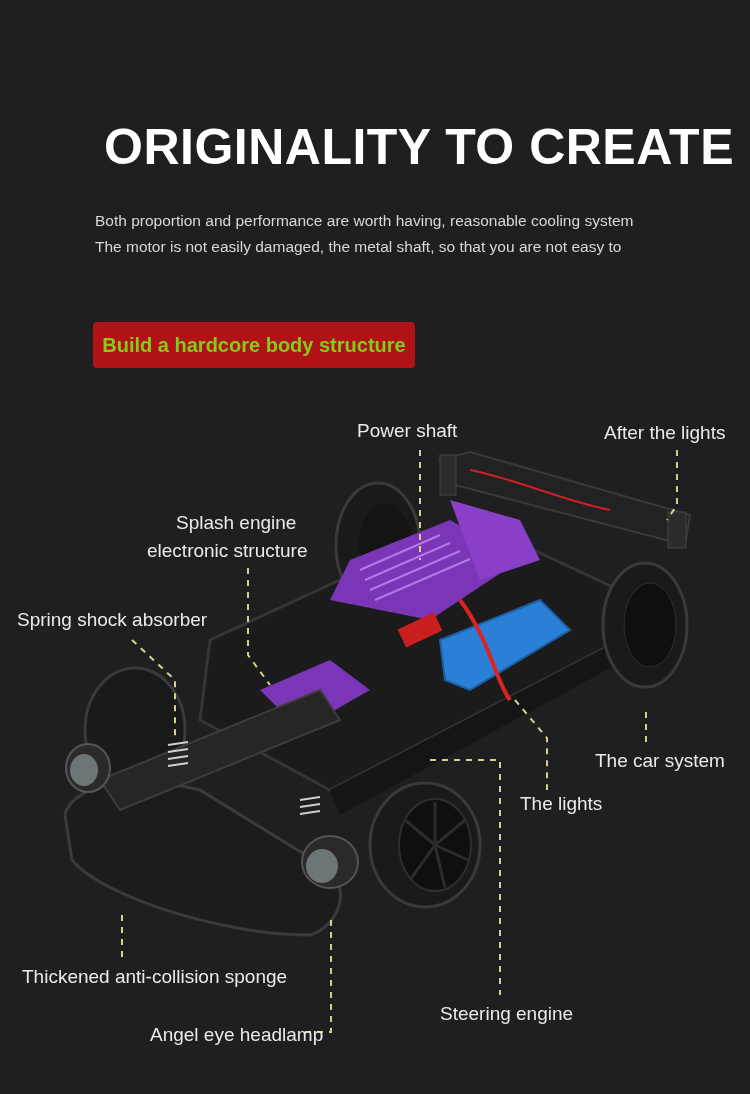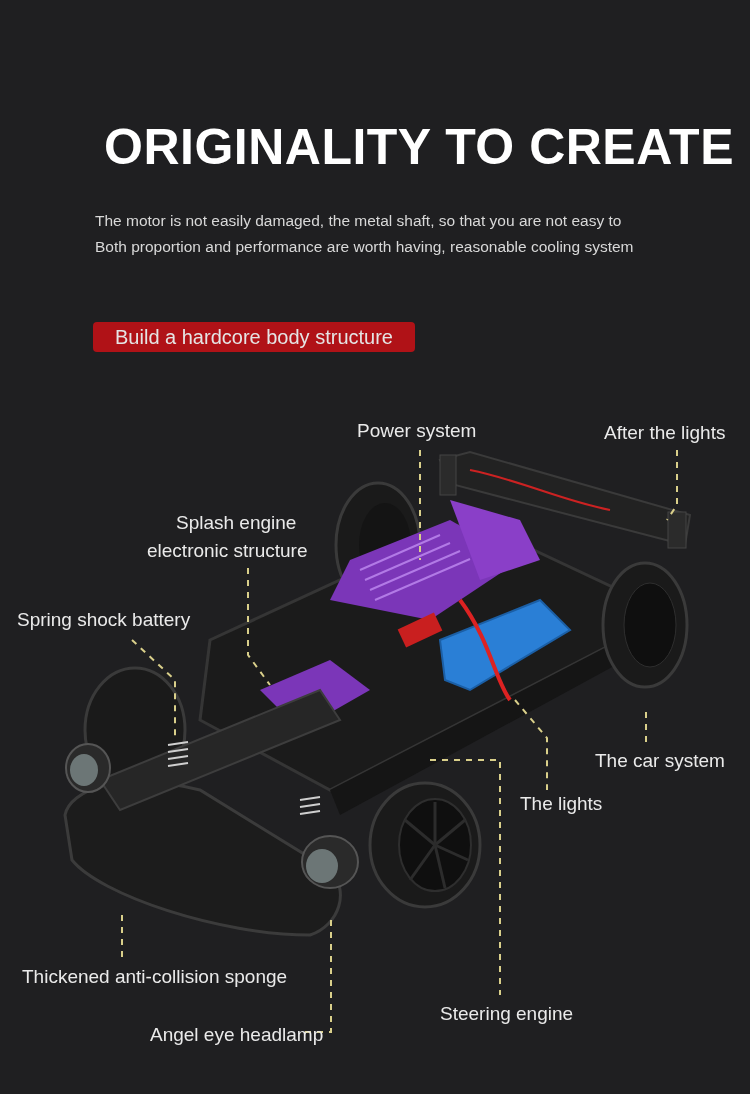--- a/index.html
+++ b/index.html
@@ -1,32 +1,32 @@
 <!DOCTYPE html>
 <html><head>
 <meta charset="utf-8">
 <style>
   html, body { margin:0; padding:0; }
   body { width:750px; height:1094px; background:#1f1f21; position:relative; overflow:hidden; font-family:"Liberation Sans", "DejaVu Sans", sans-serif; color:#fff; }
   .title { position:absolute; left:0; width:750px; top:118px; text-align:center; font-size:50px; font-weight:bold; letter-spacing:0.5px; color:#fff;padding-left:44px; }
   .desc { position:absolute; left:95px; top:208px; font-size:15.5px; line-height:26px; color:#d8d8d8; }
   .desc div { white-space:nowrap; }
-  .badge { position:absolute; left:93px; top:322px; width:322px; height:30px; background:#b01217; border-radius:4px; box-sizing:border-box; display:flex; align-items:center; justify-content:center; font-size:20px; font-weight:normal; color:#e5e5e5; }
+  .badge { position:absolute; left:93px; top:322px; width:322px; height:46px; background:#b01217; border-radius:4px; box-sizing:border-box; display:flex; align-items:center; justify-content:center; font-size:20px; font-weight:bold; color:#84cc16; }
   .label { position:absolute; font-size:19px; color:#eaeaea; white-space:nowrap; }
   .label.center { text-align:center; }
   svg.scene { position:absolute; left:0; top:0; }
 </style>
 </head>
 <body>
 
 <div class="title">ORIGINALITY TO CREATE</div>
 
 <div class="desc">
+  <div>Both proportion and performance are worth having, reasonable cooling system</div>
   <div>The motor is not easily damaged, the metal shaft, so that you are not easy to</div>
-  <div>Both proportion and performance are worth having, reasonable cooling system</div>
 </div>
 
 <div class="badge">Build a hardcore body structure</div>
 
 <svg class="scene" width="750" height="1094">
 
   <g>
     <ellipse cx="378" cy="545" rx="42" ry="62" fill="#1a1a1a" stroke="#3a3a3a" stroke-width="3"></ellipse>
     <ellipse cx="385" cy="545" rx="26" ry="42" fill="#141414"></ellipse>
   </g>
@@ -115,22 +115,22 @@
     <polyline points="248,568 248,655 270,685"></polyline>
     <polyline points="132,640 175,680 175,740"></polyline>
     <line x1="646" y1="712" x2="646" y2="745"></line>
     <polyline points="515,700 547,738 547,790"></polyline>
     <polyline points="430,760 500,760 500,995"></polyline>
     <line x1="122" y1="915" x2="122" y2="960"></line>
     <polyline points="331,920 331,1032 305,1032"></polyline>
   </g>
 </svg>
 
-<div class="label" style="left:357px; top:420px;">Power system</div>
+<div class="label" style="left:357px; top:420px;">Power shaft</div>
 <div class="label" style="left:604px; top:422px;">After the lights</div>
 <div class="label center" style="left:176px; top:512px;">Splash engine</div>
 <div class="label center" style="left:147px; top:540px;">electronic structure</div>
-<div class="label" style="left:17px; top:609px;">Spring shock battery</div>
+<div class="label" style="left:17px; top:609px;">Spring shock absorber</div>
 <div class="label" style="left:595px; top:750px;">The car system</div>
 <div class="label" style="left:520px; top:793px;">The lights</div>
 <div class="label" style="left:22px; top:966px;">Thickened anti-collision sponge</div>
 <div class="label" style="left:440px; top:1003px;">Steering engine</div>
 <div class="label" style="left:110px; top:1024px;margin-left:40px;">Angel eye headlamp</div>
 
 </body></html>

